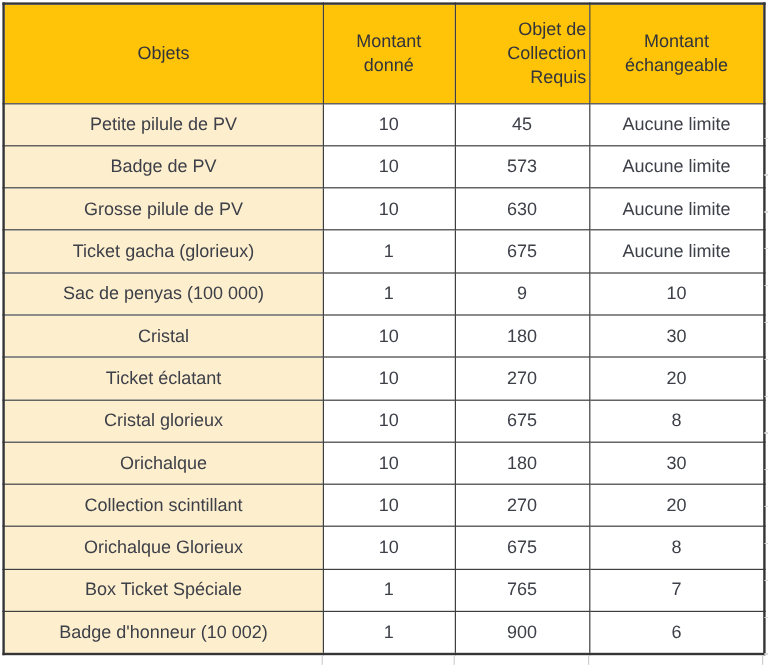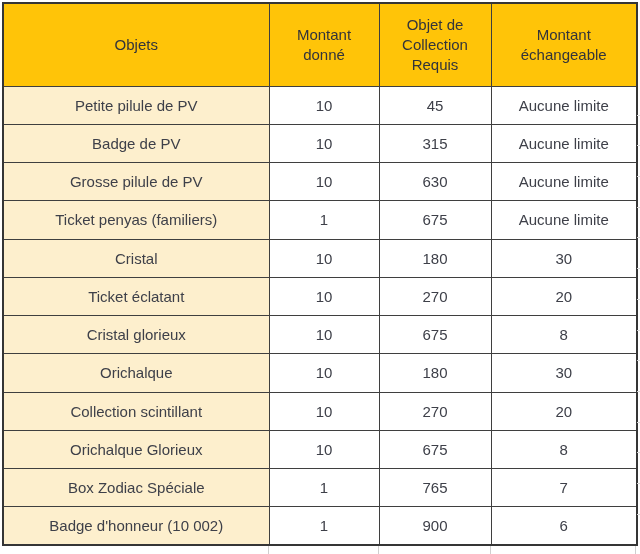--- a/index.html
+++ b/index.html
@@ -37,21 +37,21 @@
     background:var(--header-bg);
     font-weight:400;
     color:#33343B;
     white-space:pre-line;
     line-height:20px;
   }
   td{color:var(--text);line-height:1;}
   td.obj{background:var(--label-bg);}
   .col-objets{width:266px;}
   .col-donne{width:110px;}
-  .col-requis{width:112px;}
+  .col-requis{width:112px;text-align:right;}
   .col-echange{width:146px;}
   
   .right-stubs{
     position:absolute;left:637px;top:85px;width:3px;height:461px;
     background:repeating-linear-gradient(
       to bottom,
       transparent 0px, transparent 29.7px,
       #D9D9D9 29.7px, #D9D9D9 30.7px
     );
   }
@@ -80,34 +80,40 @@
     <tbody>
       <tr>
         <td class="obj">Petite pilule de PV</td>
         <td>10</td>
         <td>45</td>
         <td>Aucune limite</td>
       </tr>
       <tr>
         <td class="obj">Badge de PV</td>
         <td>10</td>
-        <td>315</td>
+        <td>573</td>
         <td>Aucune limite</td>
       </tr>
       <tr>
         <td class="obj">Grosse pilule de PV</td>
         <td>10</td>
         <td>630</td>
         <td>Aucune limite</td>
       </tr>
       <tr>
-        <td class="obj">Ticket penyas (familiers)</td>
+        <td class="obj">Ticket gacha (glorieux)</td>
         <td>1</td>
         <td>675</td>
         <td>Aucune limite</td>
+      </tr>
+      <tr>
+        <td class="obj">Sac de penyas (100 000)</td>
+        <td>1</td>
+        <td>9</td>
+        <td>10</td>
       </tr>
       <tr>
         <td class="obj">Cristal</td>
         <td>10</td>
         <td>180</td>
         <td>30</td>
       </tr>
       <tr>
         <td class="obj">Ticket éclatant</td>
         <td>10</td>
@@ -132,21 +138,21 @@
         <td>270</td>
         <td>20</td>
       </tr>
       <tr>
         <td class="obj">Orichalque Glorieux</td>
         <td>10</td>
         <td>675</td>
         <td>8</td>
       </tr>
       <tr>
-        <td class="obj">Box Zodiac Spéciale</td>
+        <td class="obj">Box Ticket Spéciale</td>
         <td>1</td>
         <td>765</td>
         <td>7</td>
       </tr>
       <tr>
         <td class="obj">Badge d'honneur (10 002)</td>
         <td>1</td>
         <td>900</td>
         <td>6</td>
       </tr>

